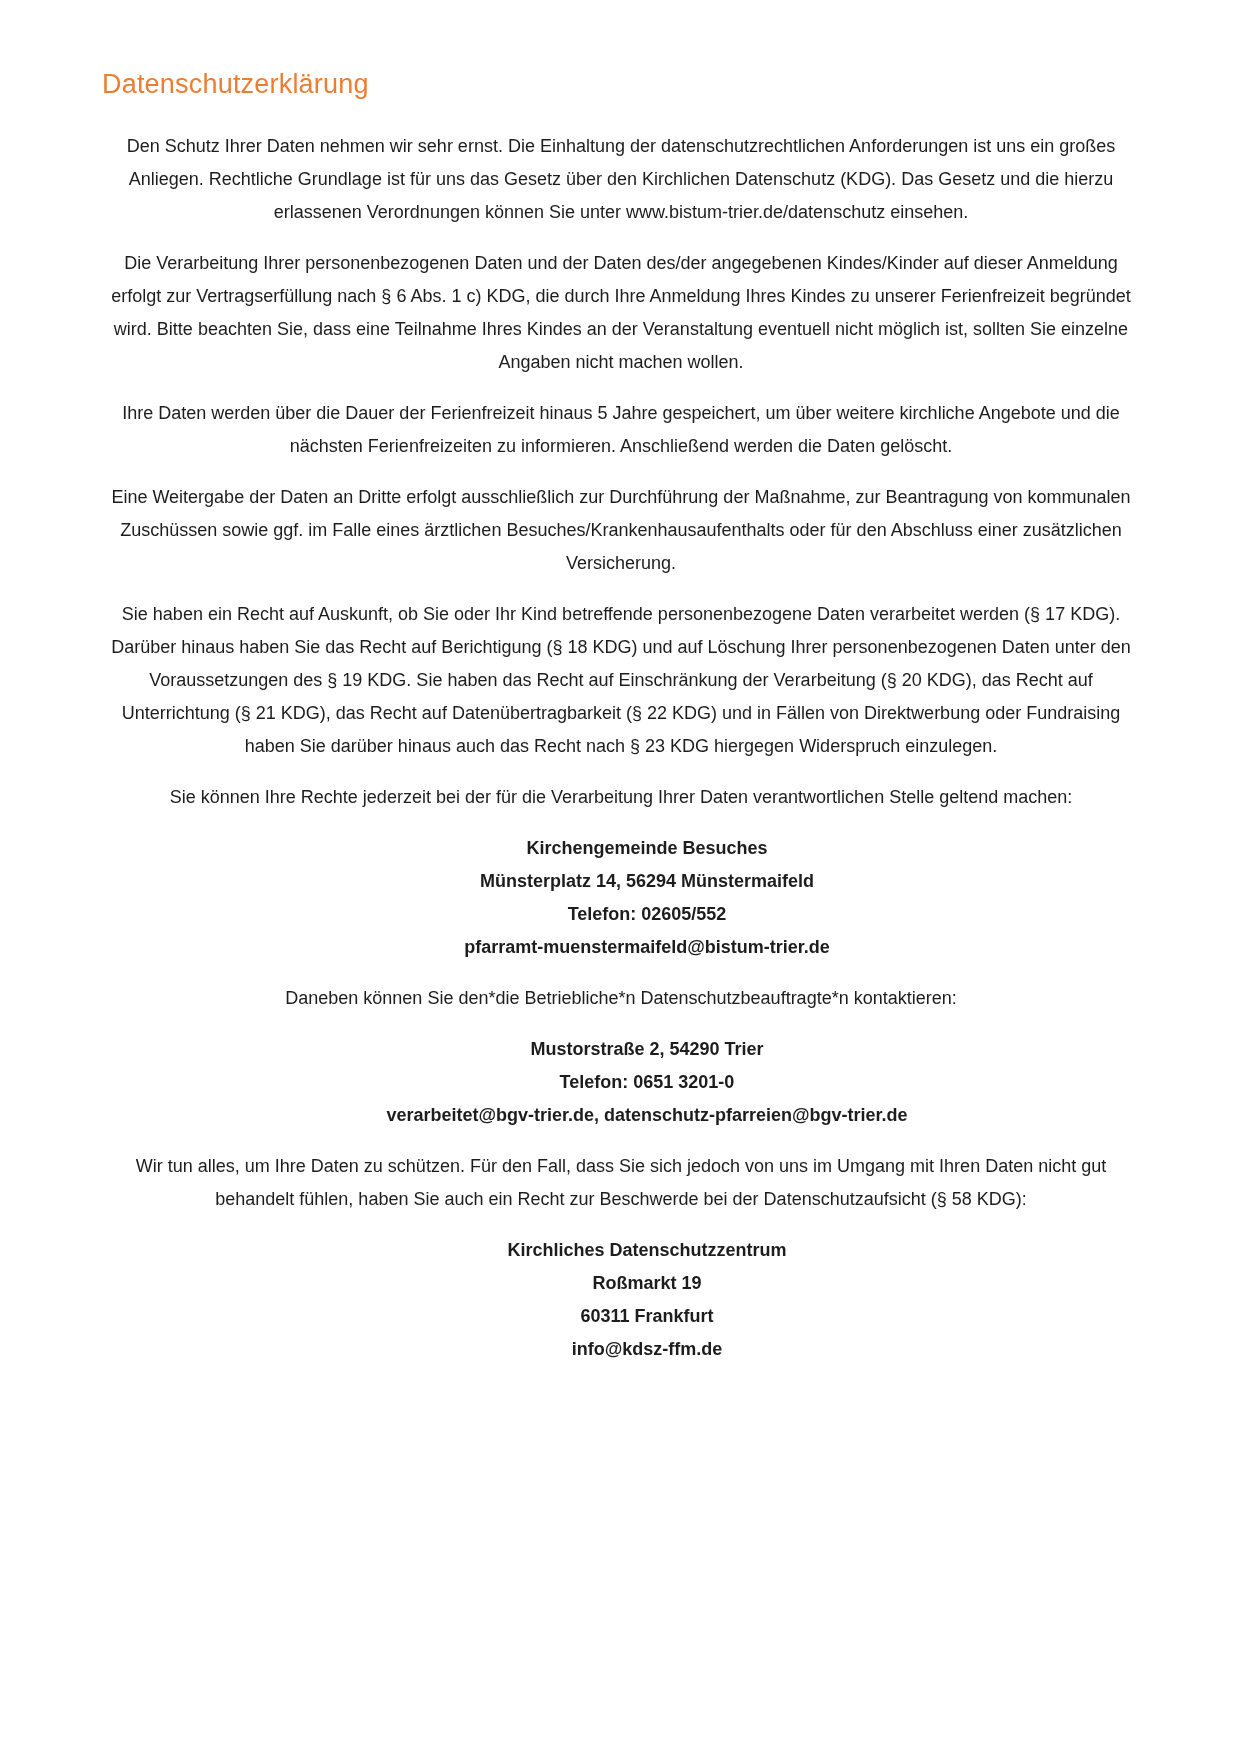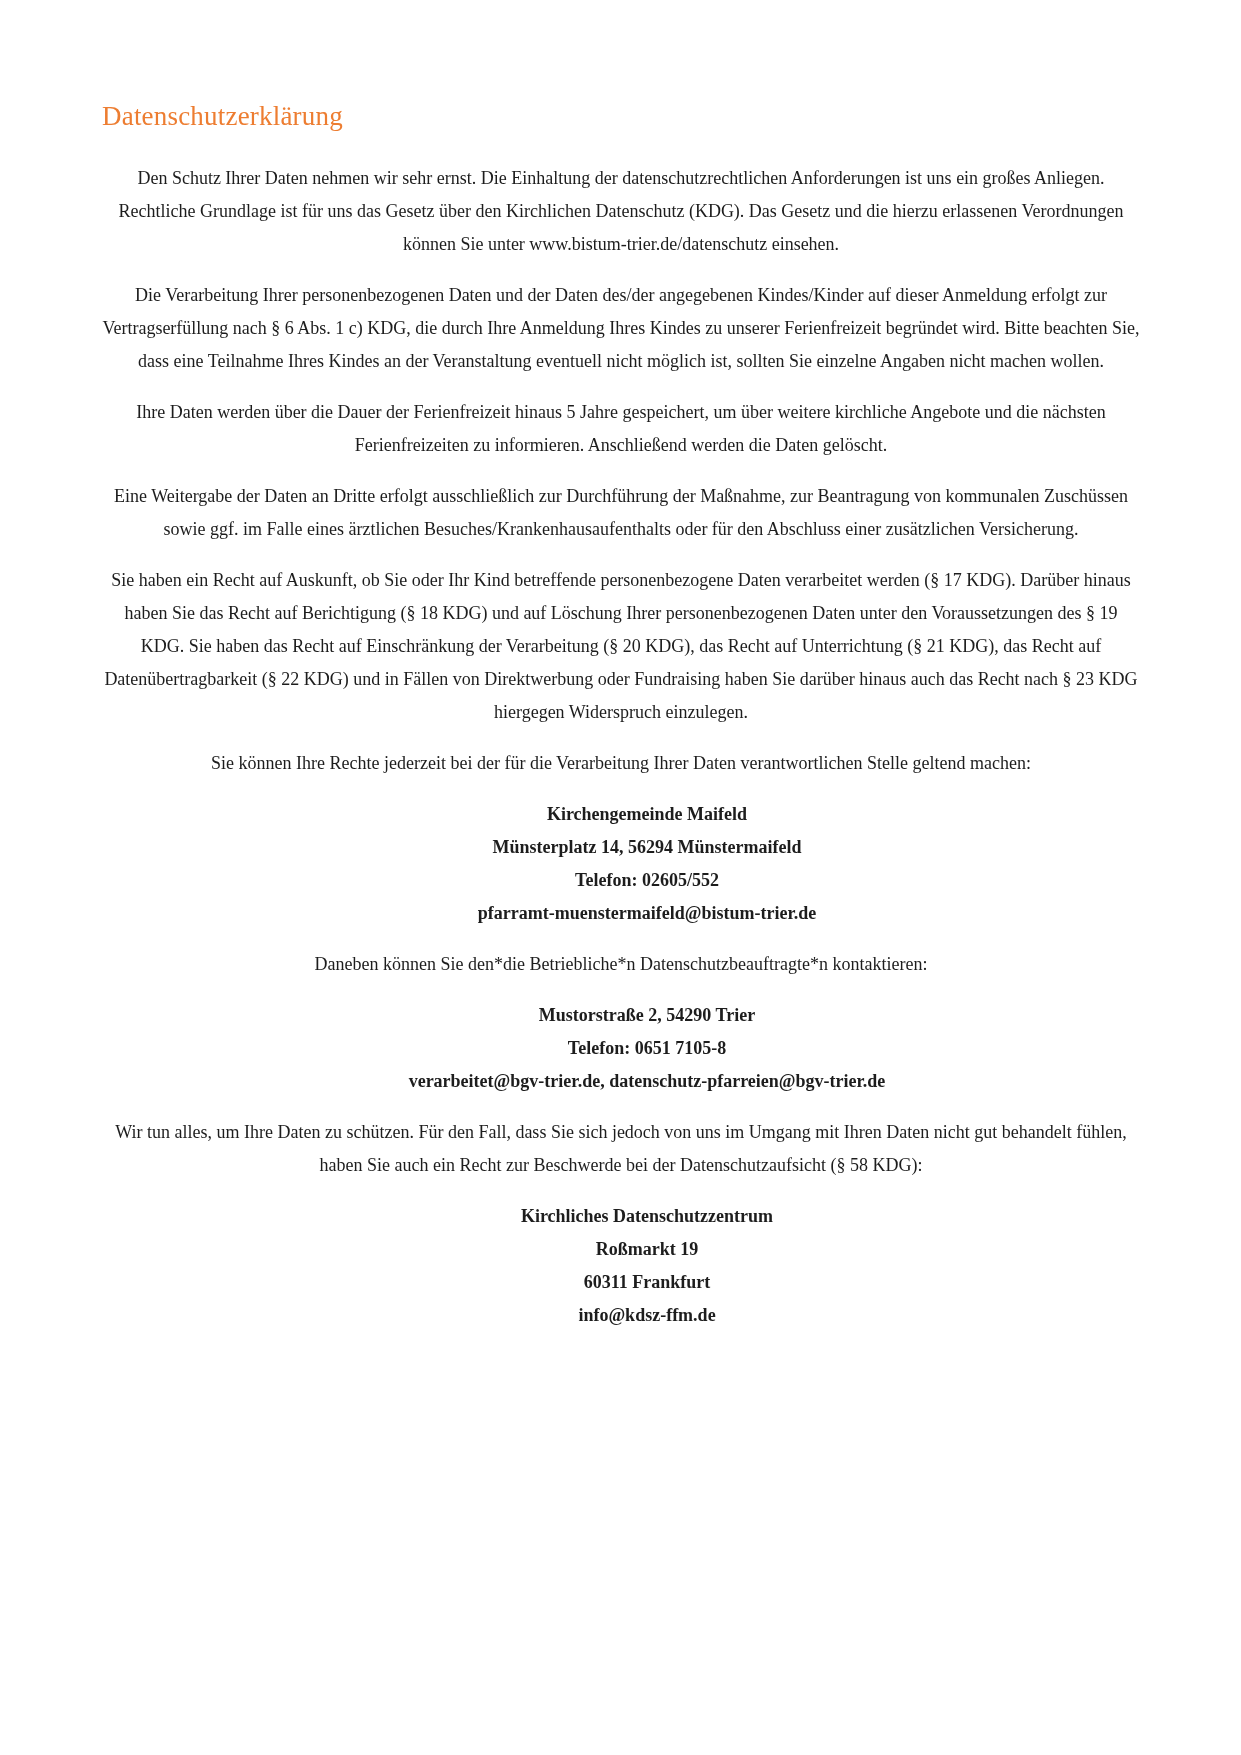--- a/index.html
+++ b/index.html
@@ -12,22 +12,21 @@
     width:1241px;
     height:1755px;
     font-family:"Liberation Sans","DejaVu Sans",sans-serif;
     color:var(--ink);
     overflow:hidden;
   }
   .page{
     width:1241px;
     height:1755px;
     background:#ffffff;
-    padding:101px 102px 0 102px;
-    font-family:Liberation Serif, serif;
+    padding:69px 102px 0 102px;
   }
   .doc-title{
     font-size:27px;
     font-weight:400;
     color:var(--accent);
     line-height:31px;
     margin-bottom:30px;
     letter-spacing:0.2px;
   }
   .doc-body{
@@ -65,31 +64,31 @@
 
     <p class="para">Ihre Daten werden über die Dauer der Ferienfreizeit hinaus 5 Jahre gespeichert, um über weitere kirchliche Angebote und die nächsten Ferienfreizeiten zu informieren. Anschließend werden die Daten gelöscht.</p>
 
     <p class="para">Eine Weitergabe der Daten an Dritte erfolgt ausschließlich zur Durchführung der Maßnahme, zur Beantragung von kommunalen Zuschüssen sowie ggf. im Falle eines ärztlichen Besuches/Krankenhausaufenthalts oder für den Abschluss einer zusätzlichen Versicherung.</p>
 
     <p class="para">Sie haben ein Recht auf Auskunft, ob Sie oder Ihr Kind betreffende personenbezogene Daten verarbeitet werden (§ 17 KDG). Darüber hinaus haben Sie das Recht auf Berichtigung (§ 18 KDG) und auf Löschung Ihrer personenbezogenen Daten unter den Voraussetzungen des § 19 KDG. Sie haben das Recht auf Einschränkung der Verarbeitung (§ 20 KDG), das Recht auf Unterrichtung (§ 21 KDG), das Recht auf Datenübertragbarkeit (§ 22 KDG) und in Fällen von Direktwerbung oder Fundraising haben Sie darüber hinaus auch das Recht nach § 23 KDG hiergegen Widerspruch einzulegen.</p>
 
     <p class="para">Sie können Ihre Rechte jederzeit bei der für die Verarbeitung Ihrer Daten verantwortlichen Stelle geltend machen:</p>
 
     <div class="contact-block">
-      <div class="contact-line">Kirchengemeinde Maifeld</div>
+      <div class="contact-line">Kirchengemeinde Besuches</div>
       <div class="contact-line">Münsterplatz 14, 56294 Münstermaifeld</div>
       <div class="contact-line">Telefon: 02605/552</div>
       <div class="contact-line">pfarramt-muenstermaifeld@bistum-trier.de</div>
     </div>
 
     <p class="para">Daneben können Sie den*die Betriebliche*n Datenschutzbeauftragte*n kontaktieren:</p>
 
     <div class="contact-block">
       <div class="contact-line">Mustorstraße 2, 54290 Trier</div>
-      <div class="contact-line">Telefon: 0651 7105-8</div>
+      <div class="contact-line">Telefon: 0651 3201-0</div>
       <div class="contact-line">verarbeitet@bgv-trier.de, datenschutz-pfarreien@bgv-trier.de</div>
     </div>
 
     <p class="para">Wir tun alles, um Ihre Daten zu schützen. Für den Fall, dass Sie sich jedoch von uns im Umgang mit Ihren Daten nicht gut behandelt fühlen, haben Sie auch ein Recht zur Beschwerde bei der Datenschutzaufsicht (§ 58 KDG):</p>
 
     <div class="contact-block">
       <div class="contact-line">Kirchliches Datenschutzzentrum</div>
       <div class="contact-line">Roßmarkt 19</div>
       <div class="contact-line">60311 Frankfurt</div>
       <div class="contact-line">info@kdsz-ffm.de</div>

